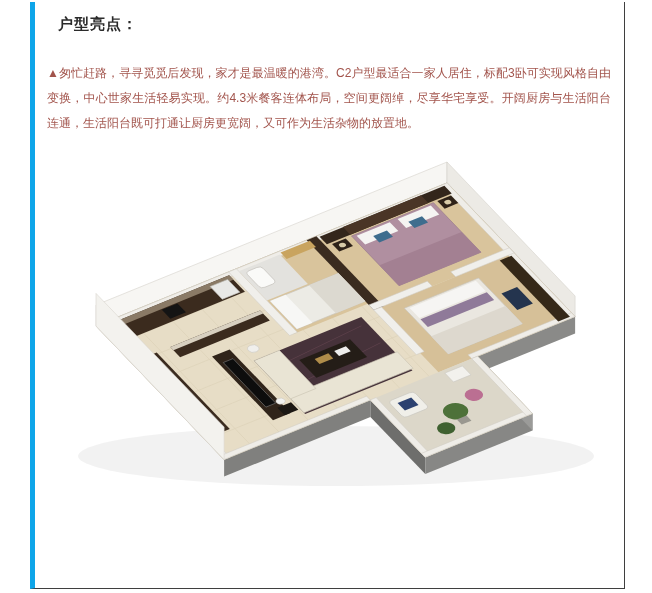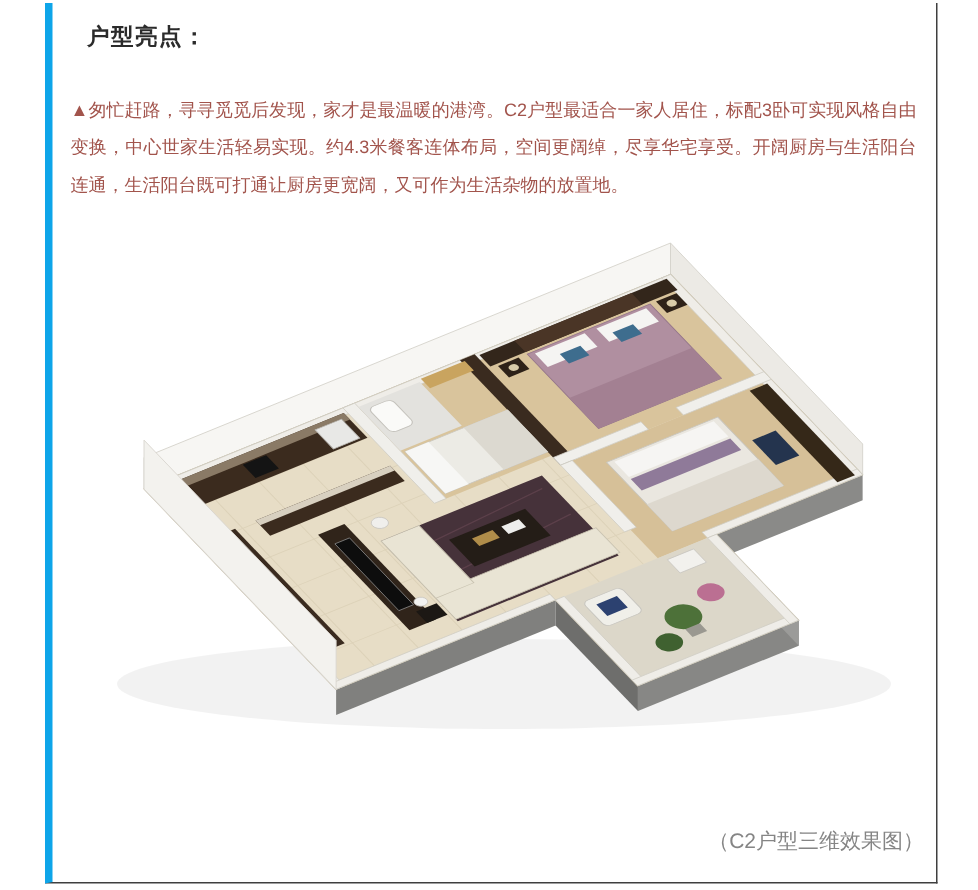--- a/index.html
+++ b/index.html
@@ -156,16 +156,15 @@
           <circle cx="205" cy="262" r="11" fill="#4d7139"></circle>
           <circle cx="186" cy="277" r="8" fill="#3f6130"></circle>
           <circle cx="230" cy="252" r="8" fill="#bb6f92"></circle>
           <rect x="200" y="272" width="10" height="8" fill="#9a9890"></rect>
         </g>
       </g>
 
       <polygon points="60,175 188.1,308.6 188.1,276 60,142.4" fill="#f3f2ee" stroke="#d8d5ce" stroke-width="0.6"></polygon>
     </svg>
 
-    <div class="caption">（C2户型三维效果图）</div>
 
   </div>
 </div>
 
 </body></html>

